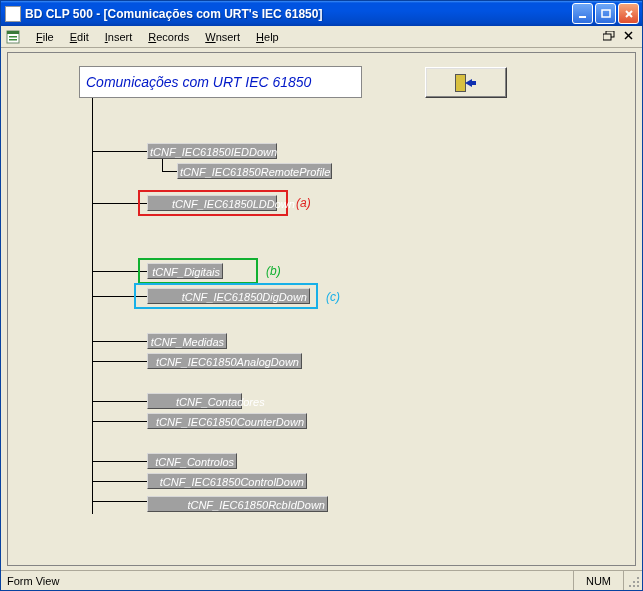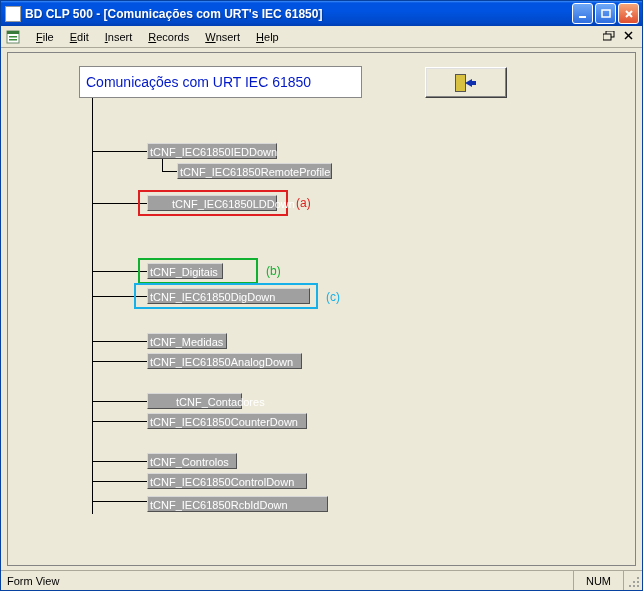--- a/index.html
+++ b/index.html
@@ -95,20 +95,21 @@
   background: #ece9d8;
   padding: 4px;
   position: relative;
   overflow: hidden;
 }
 .inner-panel {
   position: absolute;
   left: 6px; top: 4px; right: 6px; bottom: 4px;
   border: 1px solid #848484;
   background: #ece9d8;
+  font-style: italic;
 }
 .root-box {
   position: absolute;
   left: 71px; top: 13px;
   width: 283px; height: 32px;
   background: #fff;
   border: 1px solid #888;
   padding: 7px 6px;
   color: #0018c8;
   font-size: 14px;
@@ -146,21 +147,21 @@
   border-right: 7px solid #1030b0;
 }
 .exit-arrow-stem {
   position: absolute; left: 15px; top: 7px;
   width: 6px; height: 4px;
   background: #1030b0;
 }
 .tree {
   position: absolute;
   left: 74px; top: 45px;
-  right: 10px; bottom: 10px;
+  right: 10px; bottom: 10px; text-align: right;
 }
 .vline {
   position: absolute;
   left: 10px; top: 0;
   width: 0; height: 416px;
   border-left: 1px solid #000;
 }
 .hline {
   position: absolute;
   border-top: 1px solid #000;

